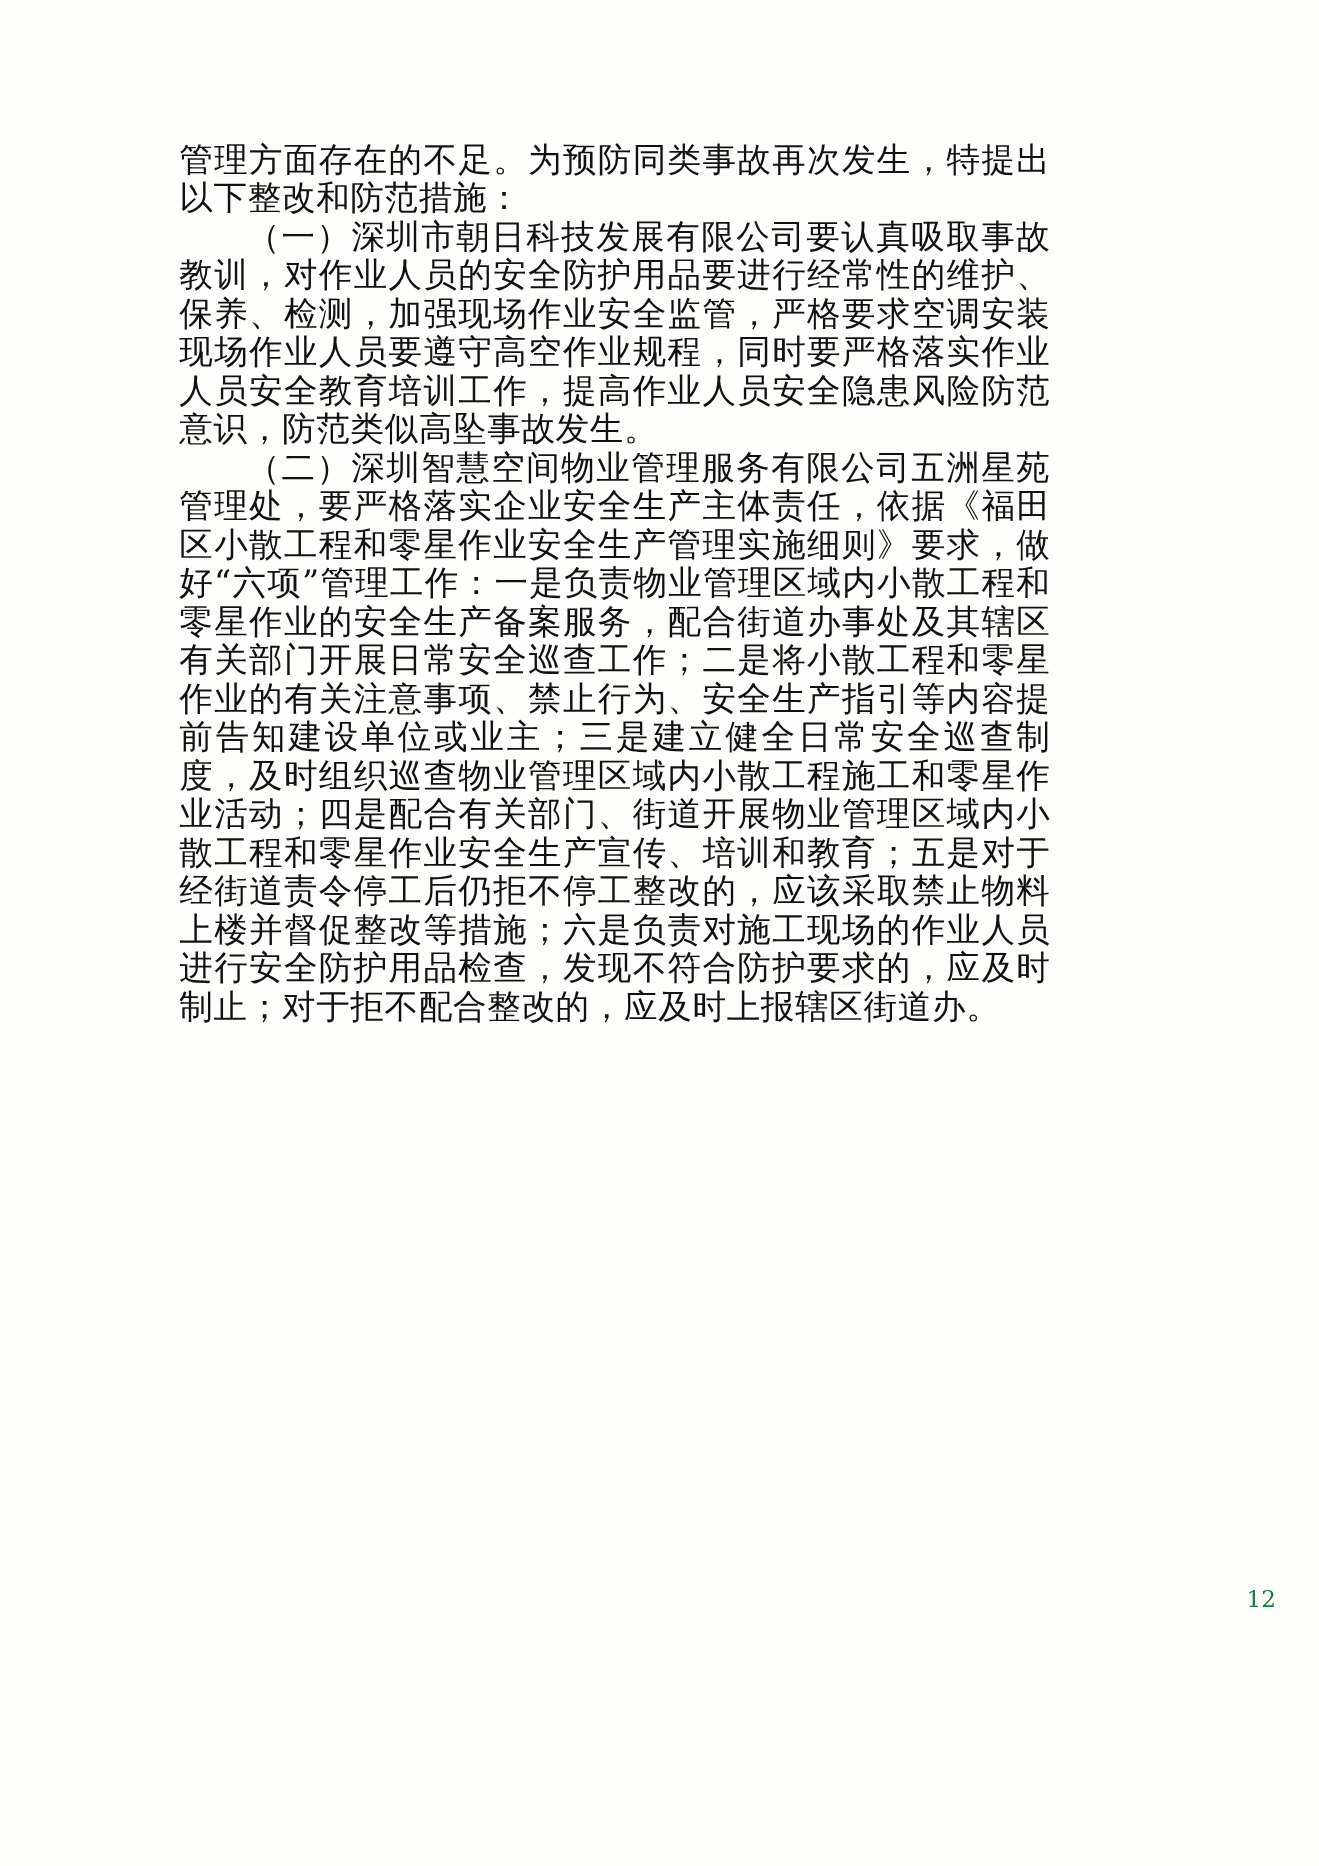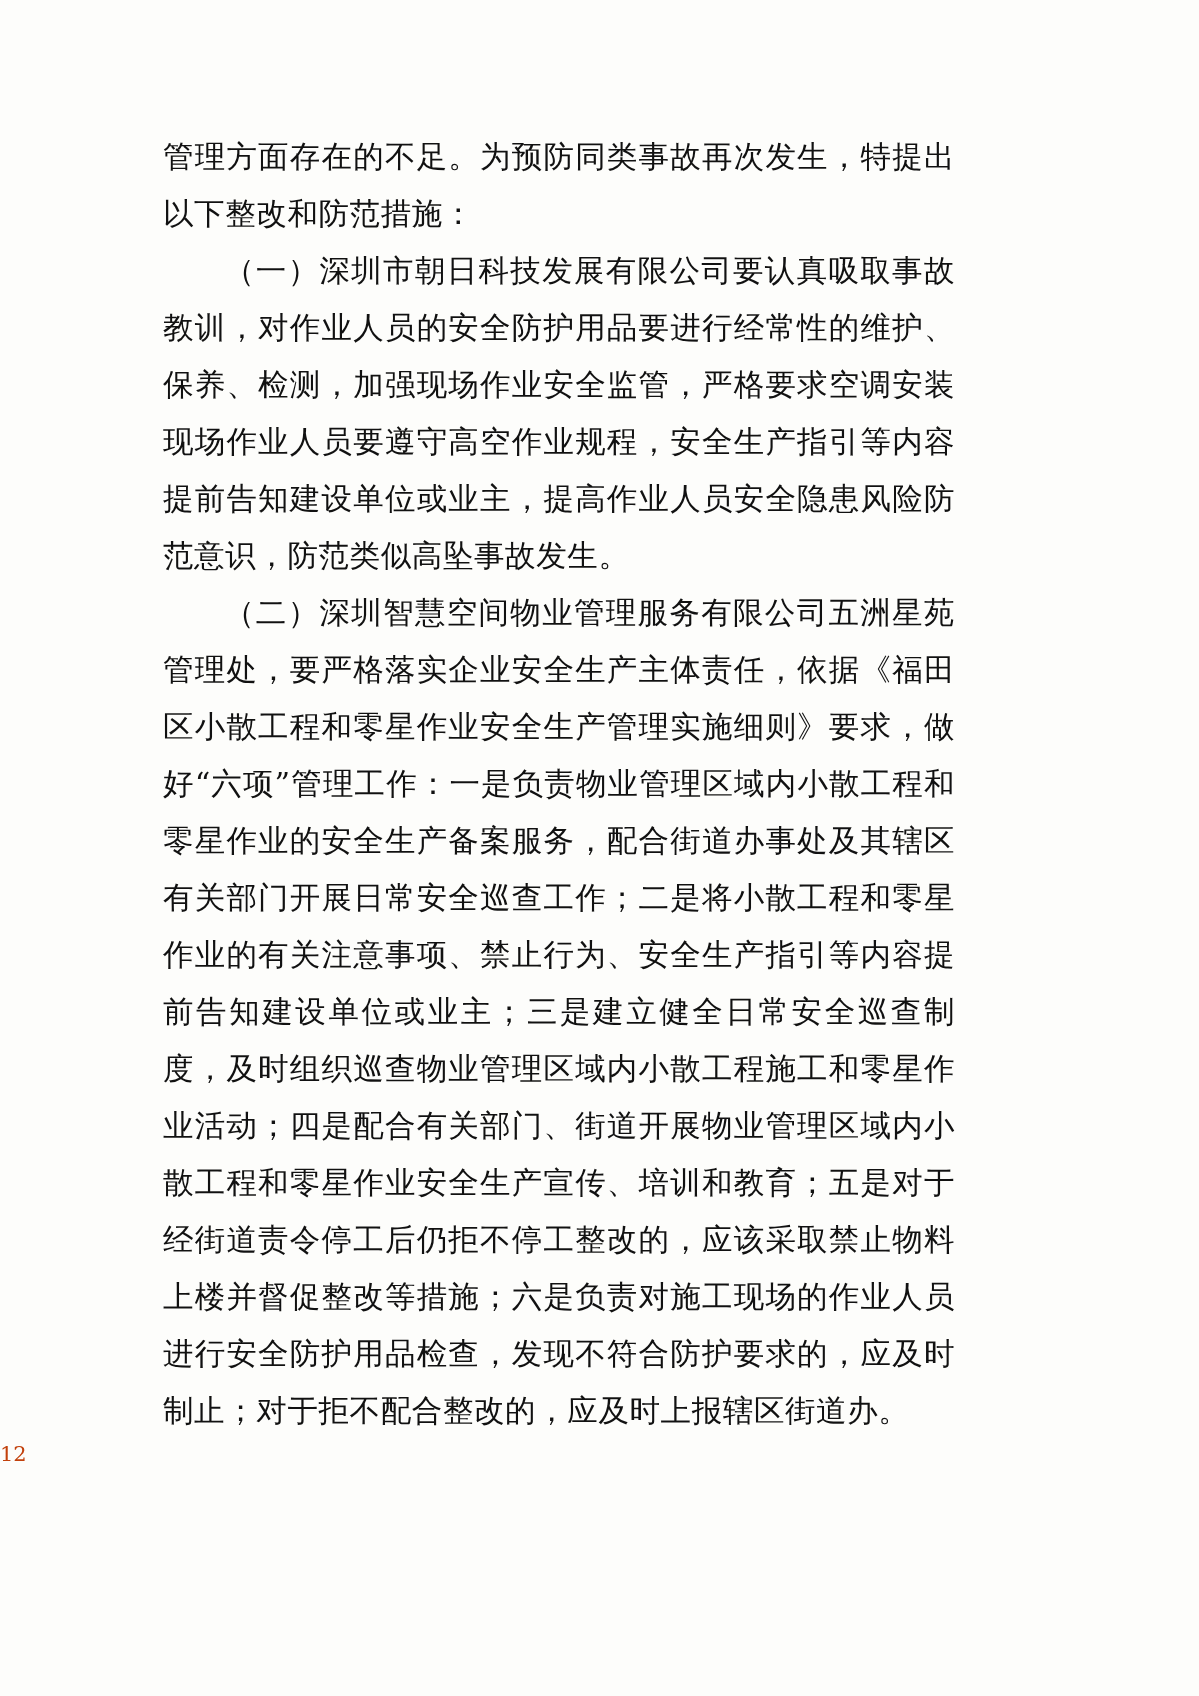--- a/index.html
+++ b/index.html
@@ -24,46 +24,46 @@
     background: #fdfdfb;
   }
   .content {
     position: absolute;
     left: 163px;
     top: 128px;
     width: 792px;
   }
   .para {
     font-size: 30.5px;
-    line-height: 57px;
+    line-height: 35px;
     letter-spacing: 0.6px;
     text-align: justify;
     text-justify: inter-ideograph;
     margin: 0;
     text-indent: 0;
     font-weight: 500;
     color: #111111;
   }
   .para.indent {
     text-indent: 61px;
   }
   .page-number {
     position: absolute;
     left: 0;
     top: 1442px;
     width: 1160px;
-    text-align: left;
+    text-align: right;
     font-size: 21px;
     font-family: "DejaVu Serif", "Liberation Serif", serif;
-    color: #c2410c;
+    color: #15803d;
   }
 </style>
 </head>
 <body>
 
 <div class="page">
   <div class="content">
     <p class="para">管理方面存在的不足。为预防同类事故再次发生，特提出以下整改和防范措施：</p>
-    <p class="para indent">（一）深圳市朝日科技发展有限公司要认真吸取事故教训，对作业人员的安全防护用品要进行经常性的维护、保养、检测，加强现场作业安全监管，严格要求空调安装现场作业人员要遵守高空作业规程，安全生产指引等内容提前告知建设单位或业主，提高作业人员安全隐患风险防范意识，防范类似高坠事故发生。</p>
+    <p class="para indent">（一）深圳市朝日科技发展有限公司要认真吸取事故教训，对作业人员的安全防护用品要进行经常性的维护、保养、检测，加强现场作业安全监管，严格要求空调安装现场作业人员要遵守高空作业规程，同时要严格落实作业人员安全教育培训工作，提高作业人员安全隐患风险防范意识，防范类似高坠事故发生。</p>
     <p class="para indent">（二）深圳智慧空间物业管理服务有限公司五洲星苑管理处，要严格落实企业安全生产主体责任，依据《福田区小散工程和零星作业安全生产管理实施细则》要求，做好“六项”管理工作：一是负责物业管理区域内小散工程和零星作业的安全生产备案服务，配合街道办事处及其辖区有关部门开展日常安全巡查工作；二是将小散工程和零星作业的有关注意事项、禁止行为、安全生产指引等内容提前告知建设单位或业主；三是建立健全日常安全巡查制度，及时组织巡查物业管理区域内小散工程施工和零星作业活动；四是配合有关部门、街道开展物业管理区域内小散工程和零星作业安全生产宣传、培训和教育；五是对于经街道责令停工后仍拒不停工整改的，应该采取禁止物料上楼并督促整改等措施；六是负责对施工现场的作业人员进行安全防护用品检查，发现不符合防护要求的，应及时制止；对于拒不配合整改的，应及时上报辖区街道办。</p>
   </div>
   <div class="page-number">12</div>
 </div>
 
 </body></html>

